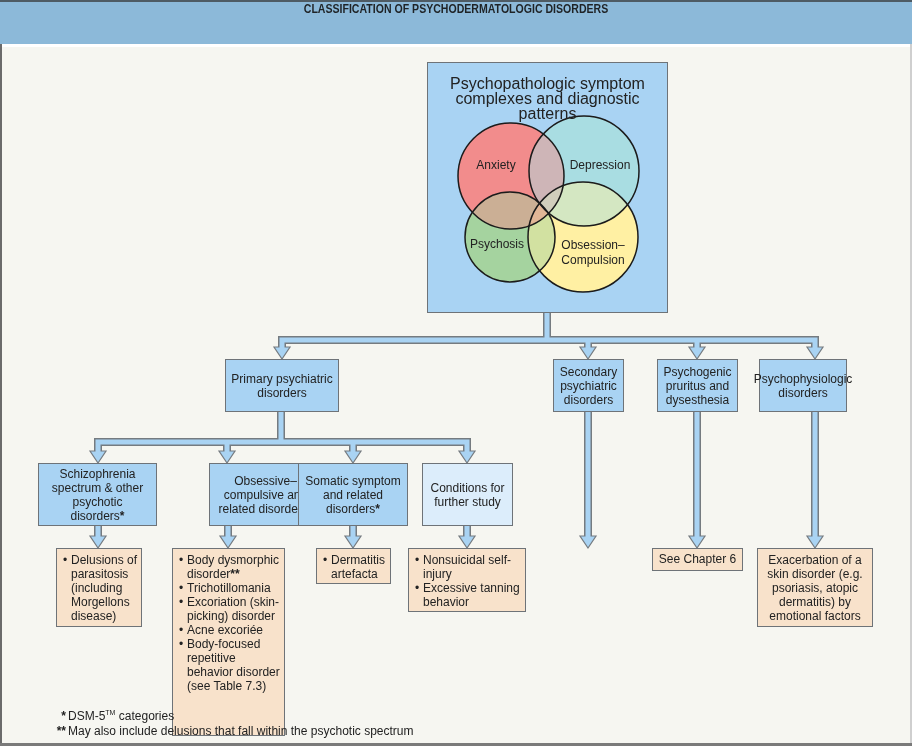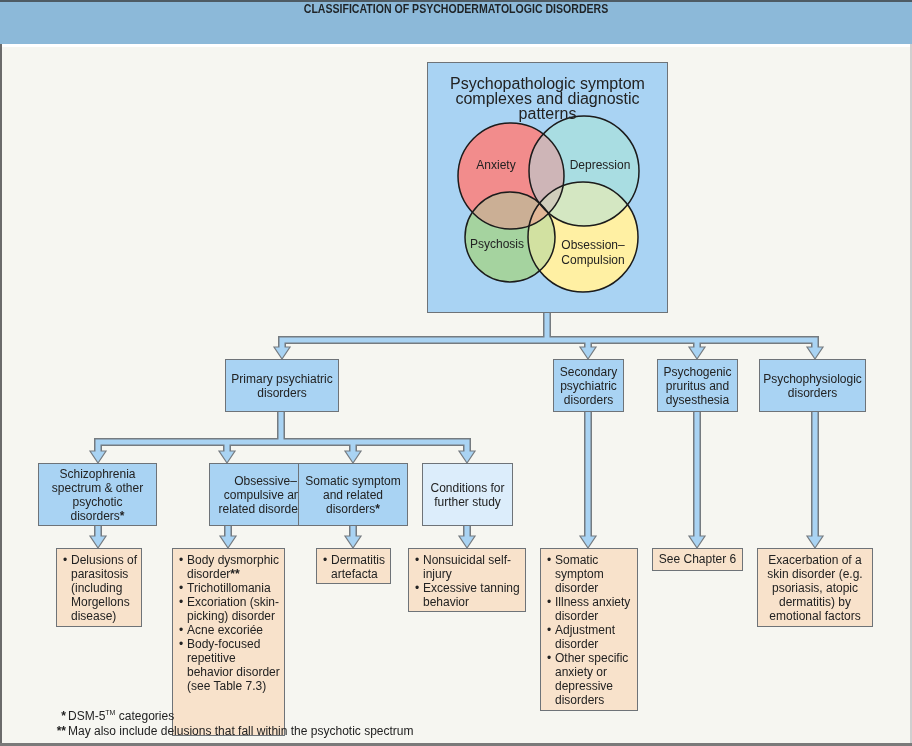--- a/index.html
+++ b/index.html
@@ -144,21 +144,21 @@
 
   <div class="box blue center-box" style="left:225px;top:359px;width:114px;height:53px;padding:0 3px;">
     <span>Primary psychiatric disorders</span>
   </div>
   <div class="box blue center-box" style="left:553px;top:359px;width:71px;height:53px;padding:0 12px;">
     <span>Secondary psychiatric disorders</span>
   </div>
   <div class="box blue center-box" style="left:657px;top:359px;width:81px;height:53px;padding:0 3px;">
     <span>Psychogenic pruritus and dysesthesia</span>
   </div>
-  <div class="box blue center-box" style="left:759px;top:359px;width:107px;height:53px;padding:0 3px;">
+  <div class="box blue center-box" style="left:759px;top:359px;width:88px;height:53px;padding:0 3px;">
     <span>Psychophysiologic disorders</span>
   </div>
 
   <div class="box blue center-box" style="left:38px;top:463px;width:119px;height:63px;padding:0 8px;">
     <span><span>Schizophrenia spectrum &amp; other psychotic disorders</span><span class="marker">*</span></span>
   </div>
   <div class="box blue center-box" style="left:173px;top:463px;width:113px;height:63px;padding:0 5px;margin-left:36px;">
     <span><span>Obsessive–compulsive and related disorders</span><span class="marker">*</span></span>
   </div>
   <div class="box blue center-box" style="left:298px;top:463px;width:110px;height:63px;padding:0 4px;">
@@ -184,28 +184,20 @@
   </div>
   <div class="box peach" style="left:316px;top:548px;width:75px;height:36px;">
     <ul class="items">
         <li><span>Dermatitis artefacta</span></li>
       </ul>
   </div>
   <div class="box peach" style="left:408px;top:548px;width:118px;height:64px;">
     <ul class="items">
         <li><span>Nonsuicidal self-injury</span></li>
         <li><span>Excessive tanning behavior</span></li>
-      </ul>
-  </div>
-  <div class="box peach" style="left:540px;top:548px;width:98px;height:163px;">
-    <ul class="items">
-        <li><span>Somatic symptom disorder</span></li>
-        <li><span>Illness anxiety disorder</span></li>
-        <li><span>Adjustment disorder</span></li>
-        <li><span>Other specific anxiety or depressive disorders</span></li>
       </ul>
   </div>
   <div class="box peach" style="left:652px;top:548px;width:91px;height:23px;">
     <div class="note" style="padding-top:3px;">See Chapter 6</div>
   </div>
   <div class="box peach" style="left:757px;top:548px;width:116px;height:79px;">
     <div class="note">Exacerbation of a skin disorder (e.g. psoriasis, atopic dermatitis) by emotional factors</div>
   </div>
 
   <div class="abs footnotes">

